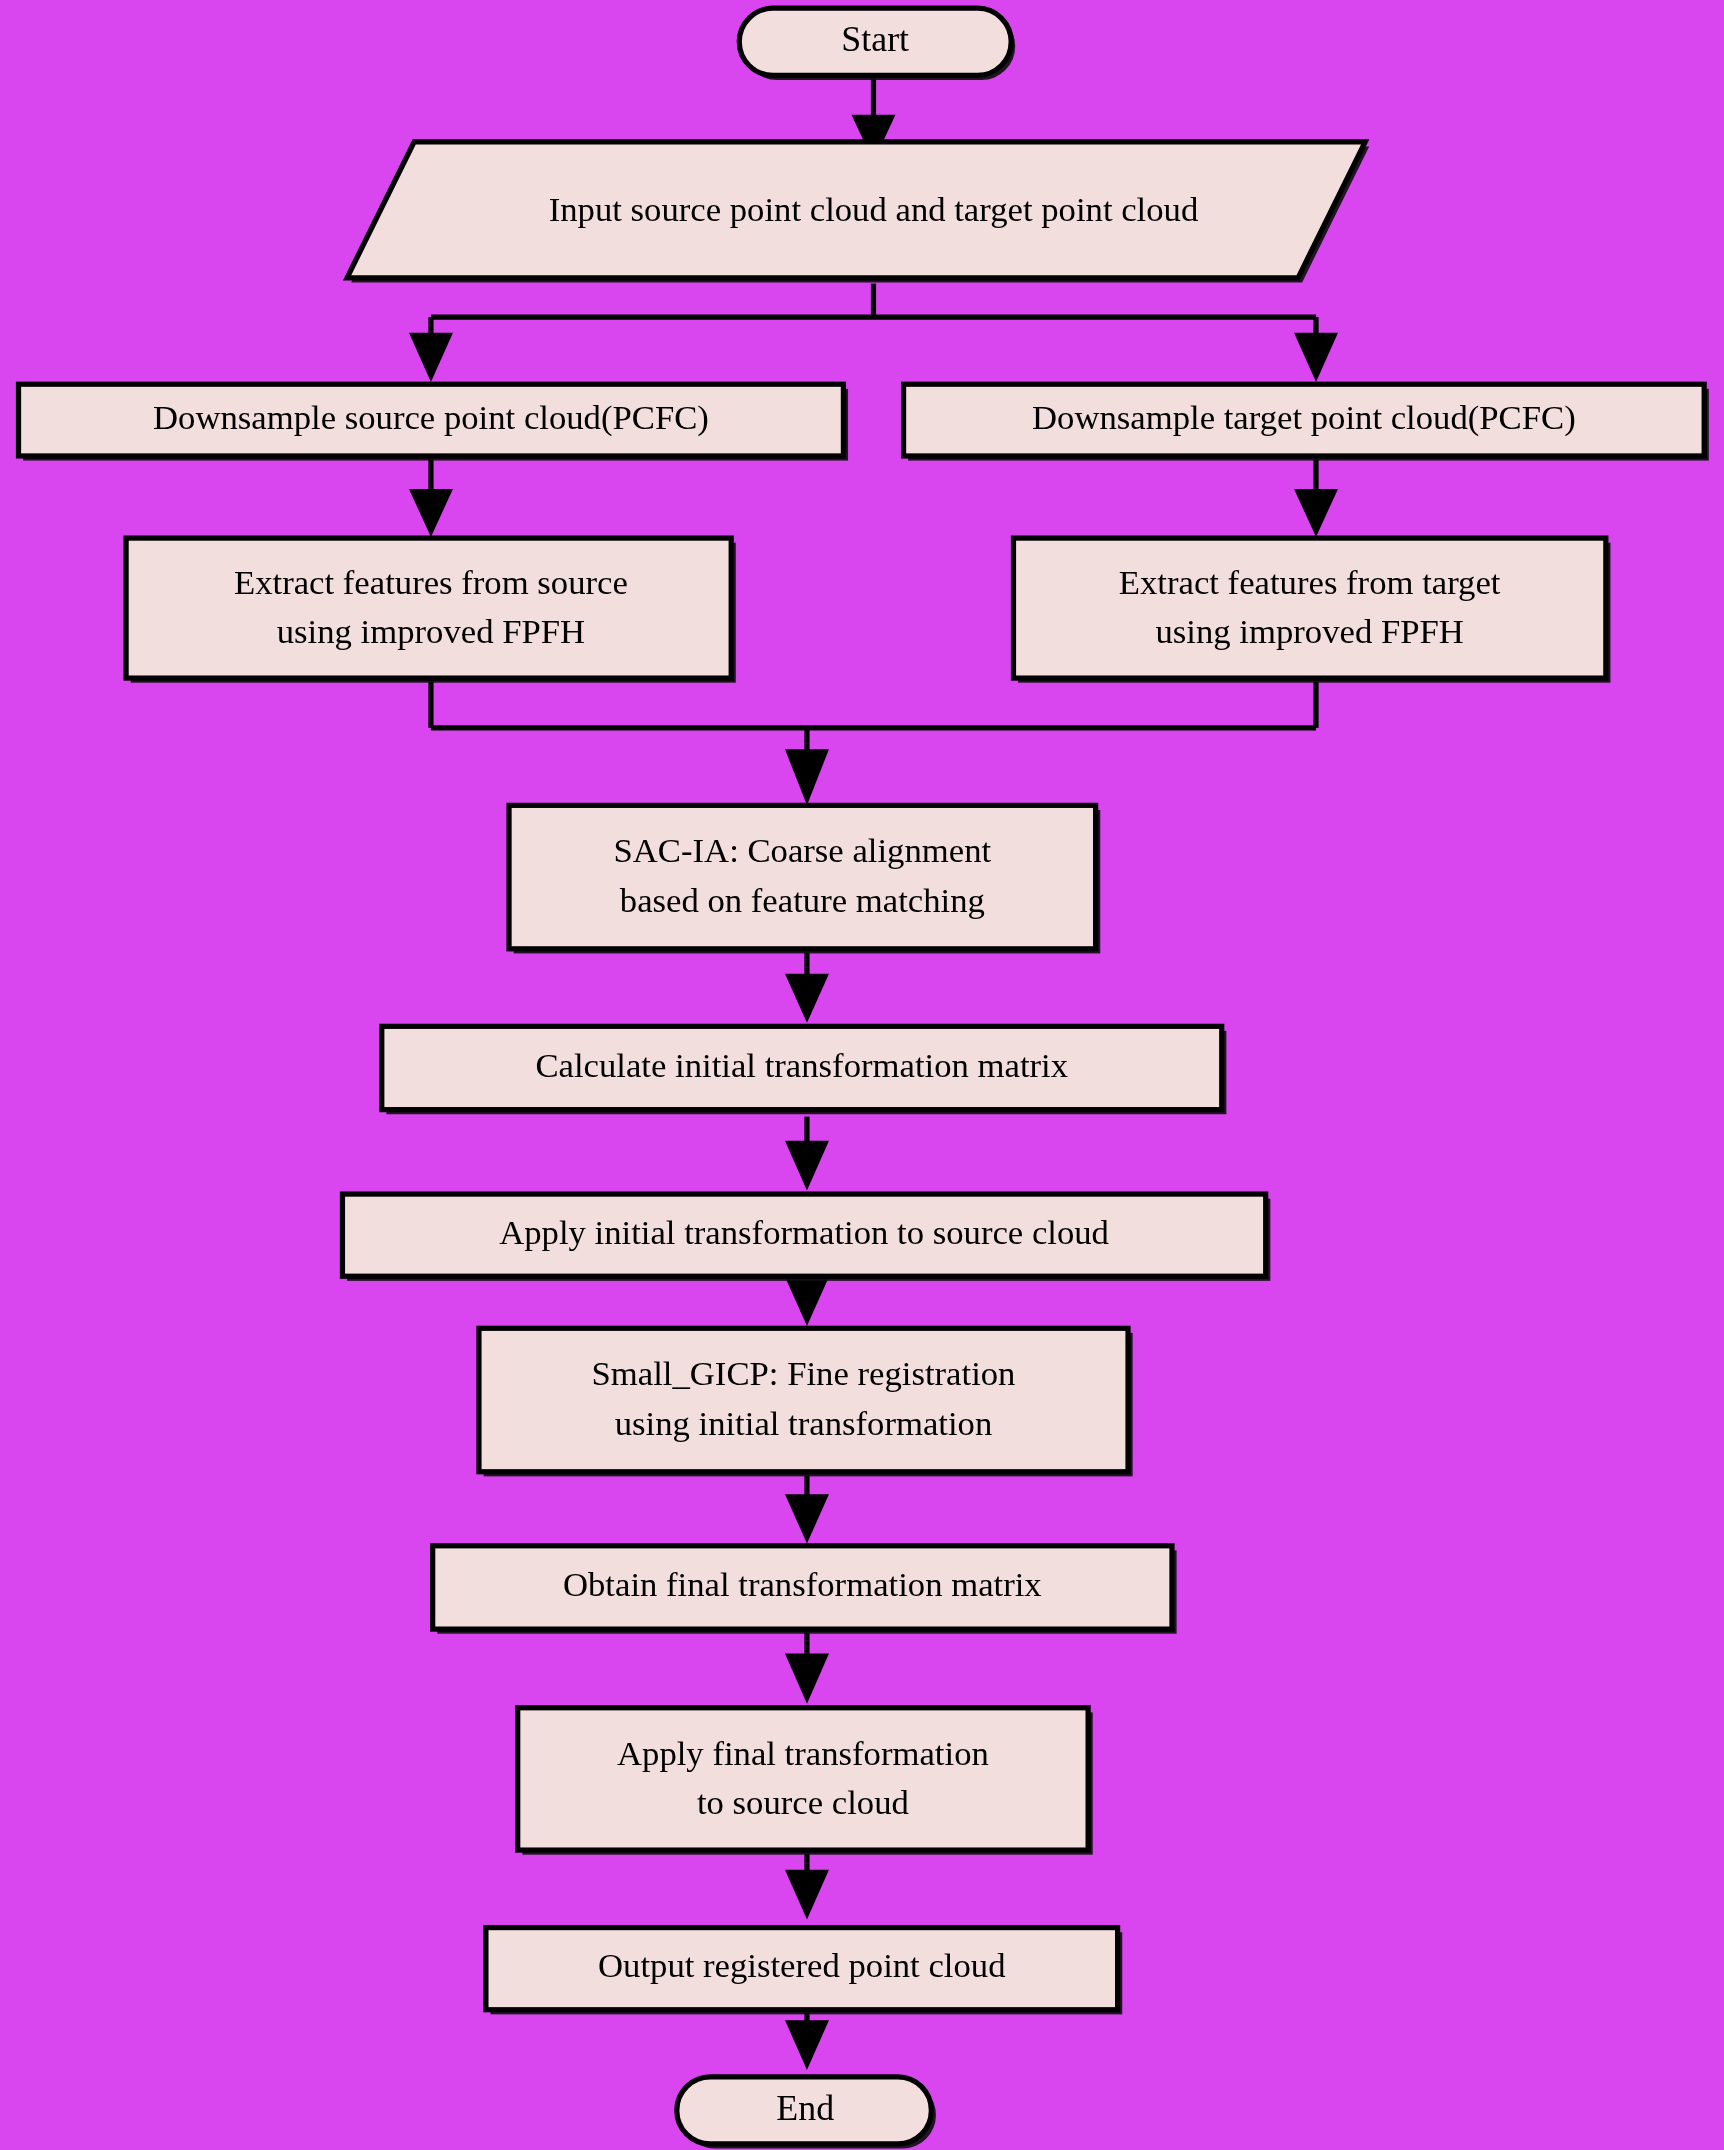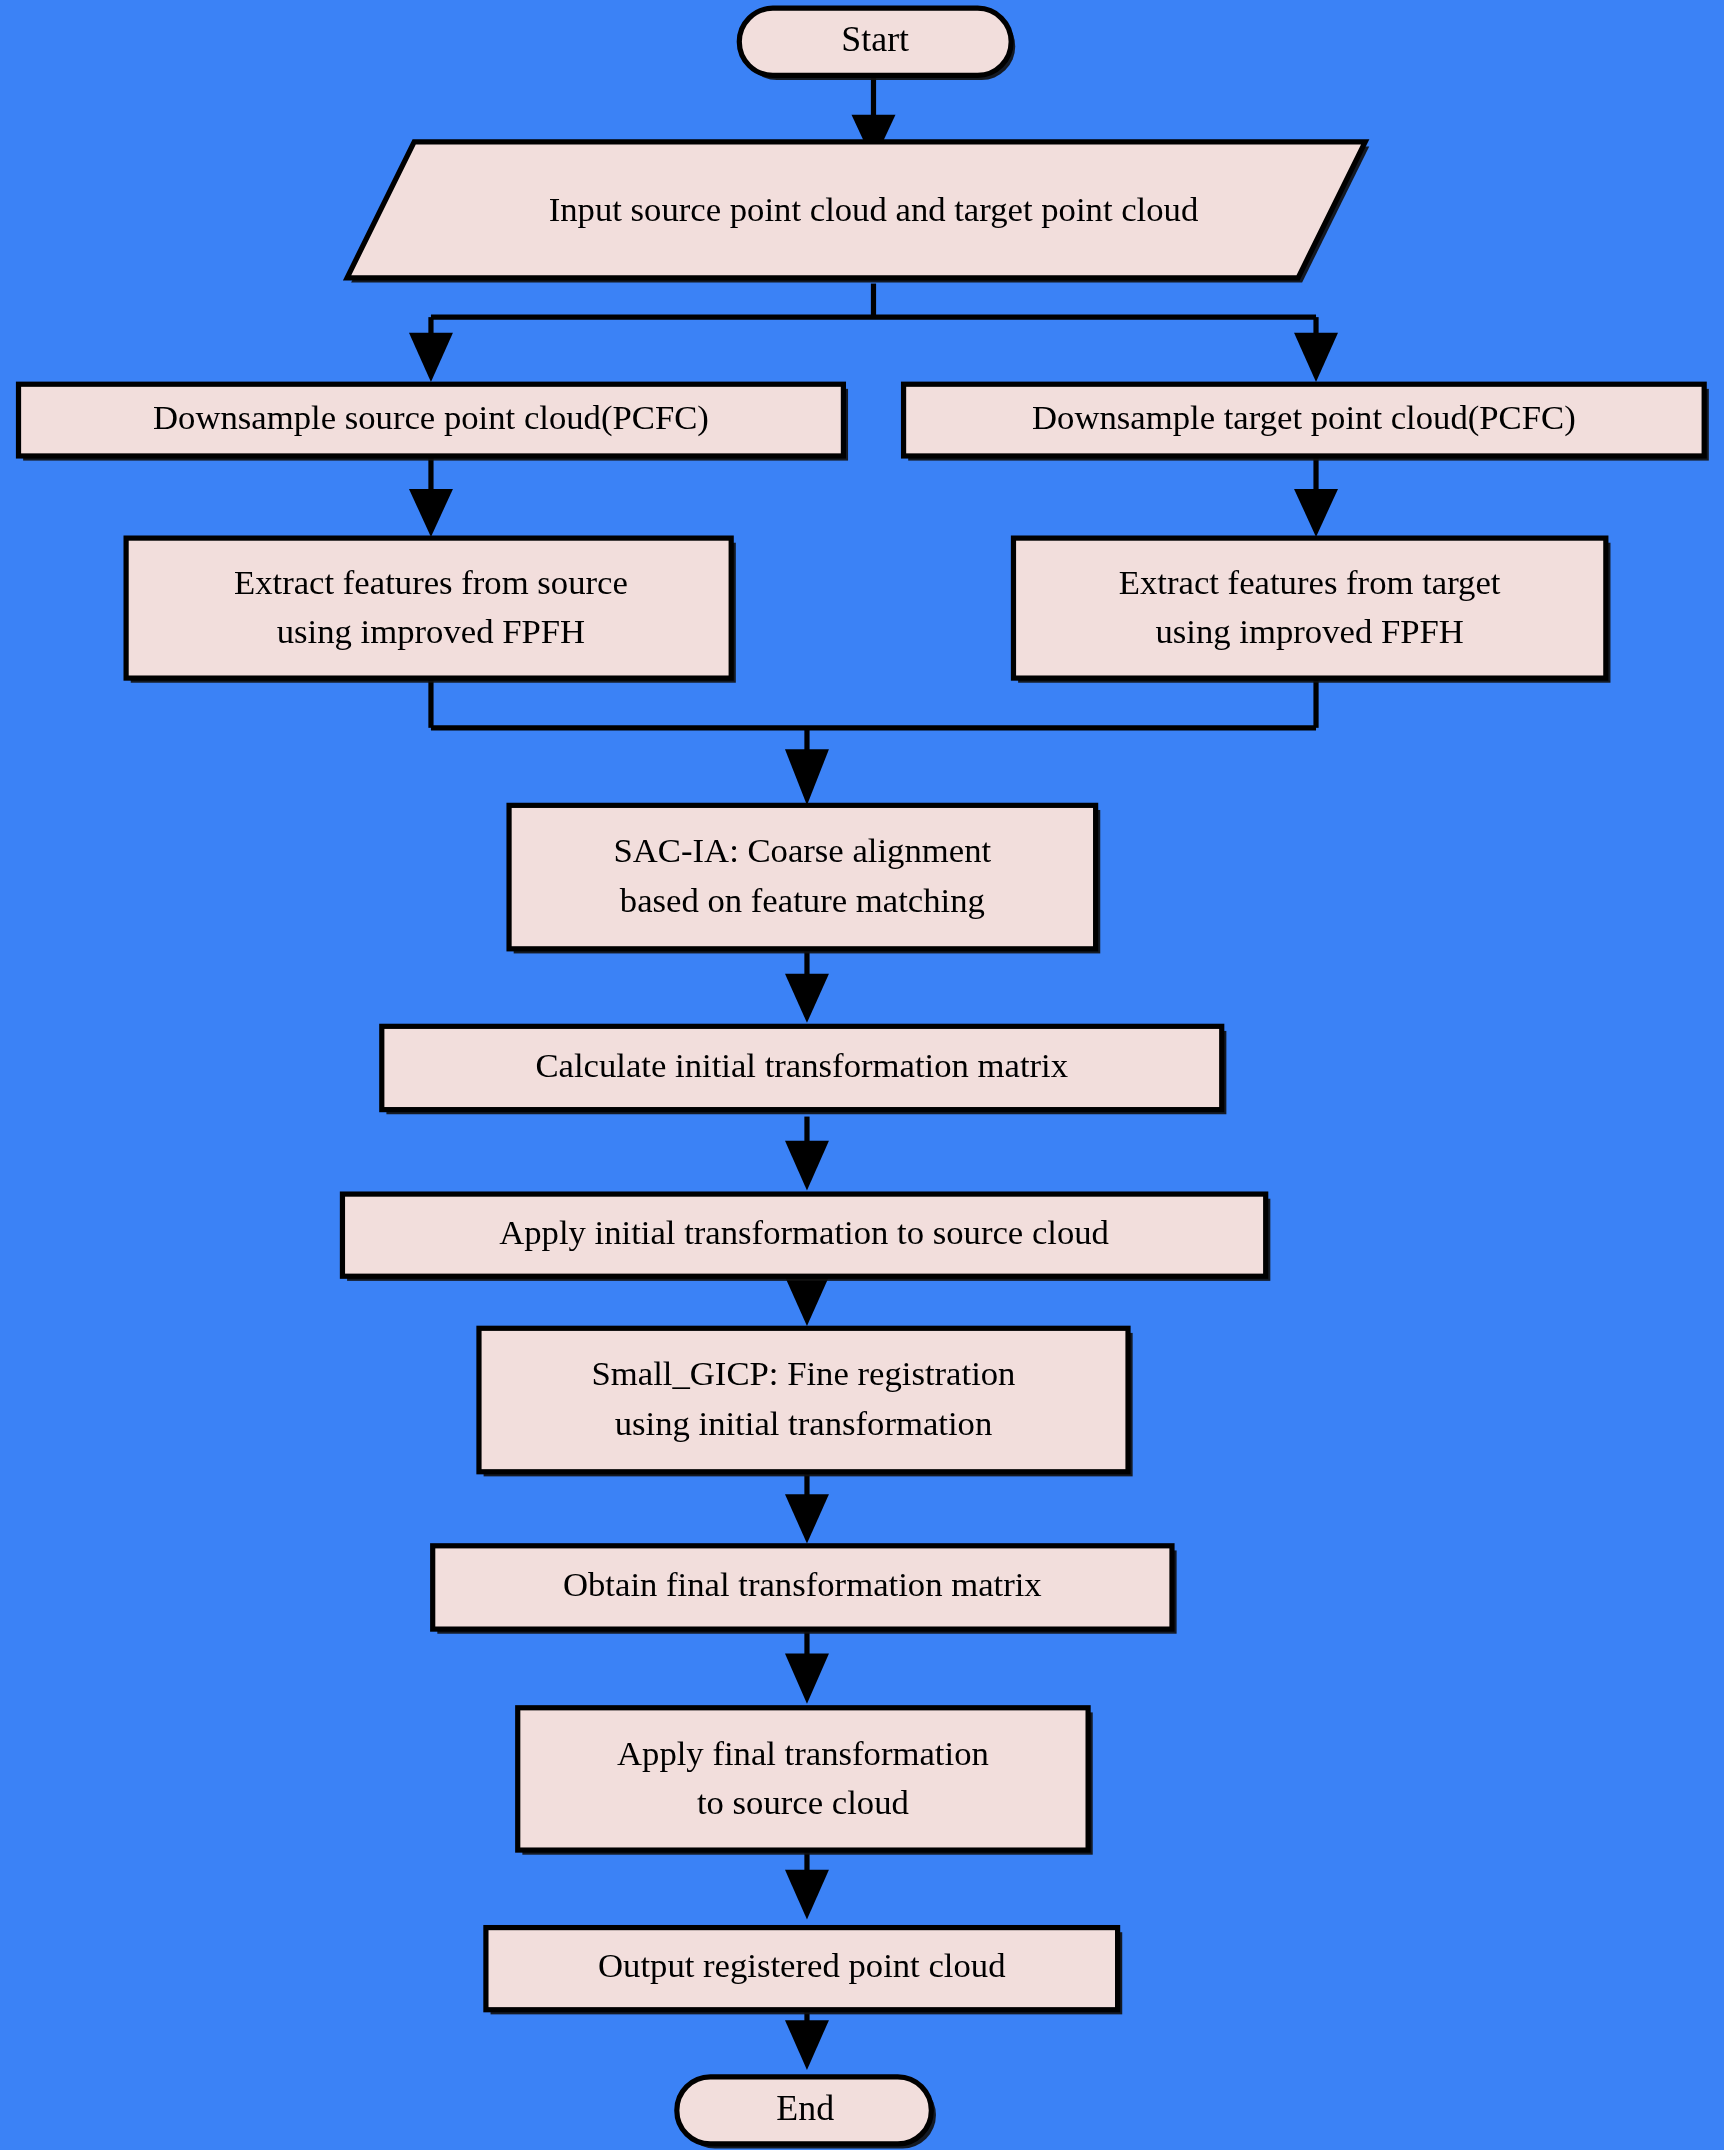--- a/index.html
+++ b/index.html
@@ -8,21 +8,21 @@
     padding: 0;
     background: #ffffff;
   }
   body {
     font-family: "Liberation Serif", "DejaVu Serif", serif;
   }
   #flowchart-root {
     position: relative;
     width: 1725px;
     height: 2151px;
-    background: #3b82f6;
+    background: #d946ef;
     overflow: hidden;
   }
   svg.fc {
     display: block;
     width: 1725px;
     height: 2151px;
   }
   .node-shape {
     fill: #f2dedc;
     stroke: #000000;

